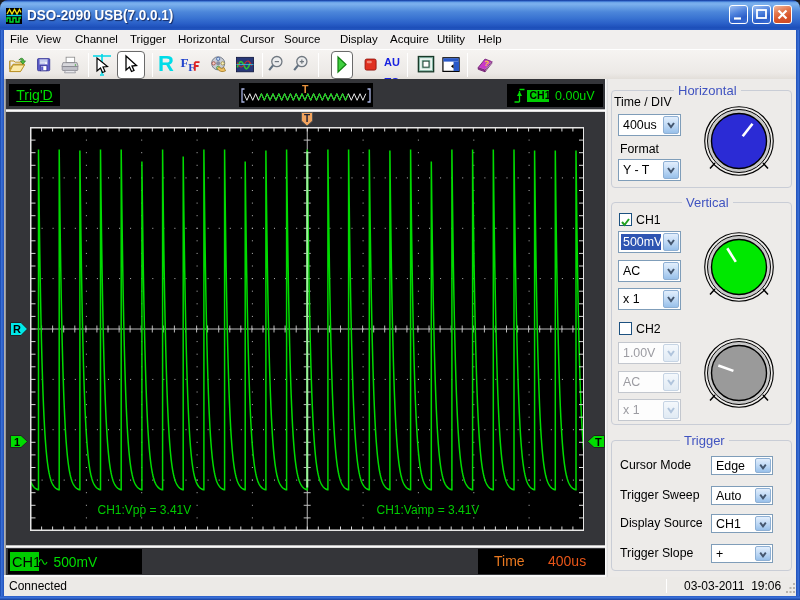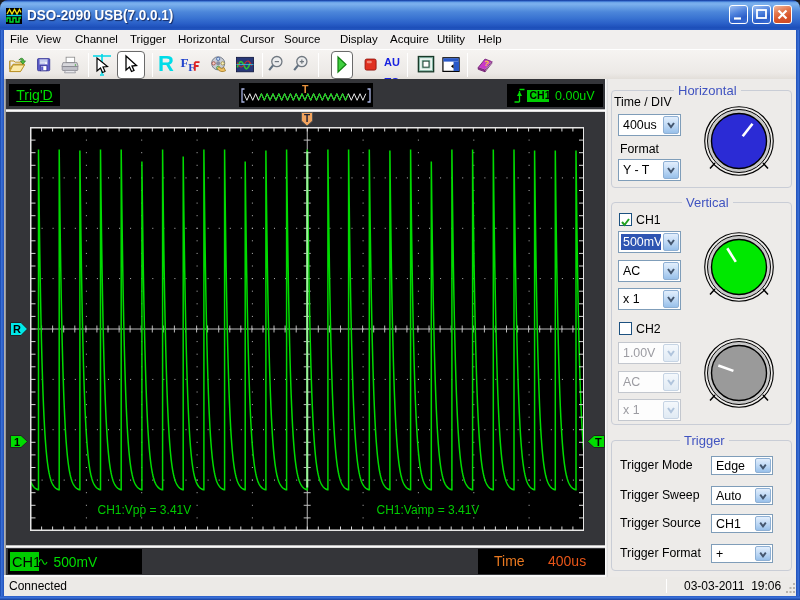--- a/index.html
+++ b/index.html
@@ -378,42 +378,42 @@
 <svg style="position:absolute;left:95px;top:258px" width="72" height="72" viewBox="0 0 72 72">
 <circle cx="36" cy="36" r="34.3" fill="none" stroke="#000" stroke-width="1.1"></circle>
 <circle cx="36" cy="36" r="31.5" fill="#c8c8c8" stroke="#000" stroke-width="1"></circle>
 <circle cx="36" cy="36" r="27.5" fill="#9a9a9a" stroke="#000" stroke-width="1.4"></circle>
 <path d="M30.4 33.9 L15.3 28.5" stroke="#fff" stroke-width="2.6"></path>
 <path d="M12 58 l-5 5.5 M60 58 l5 5.5" stroke="#000" stroke-width="1.5"></path>
 </svg>
 <div class="gbox" style="left:3px;top:361px;width:181px;height:131px">
       <span class="glabel" style="left:68px">Trigger</span>
     </div>
-<div class="flabel" style="left:12px;top:379px">Trigger Mode</div>
+<div class="flabel" style="left:12px;top:379px">Cursor Mode</div>
 <div class="combo" style="left:103px;top:377px;width:62px;height:19px">
       <span class="txt" style="top:2px">Edge</span>
       <span class="cbtn" style="height:15px"><svg width="14" height="14" viewBox="0 0 14 15">
           <path d="M4 6 l3 4 3 -4" fill="none" stroke="#44566e" stroke-width="2"></path>
         </svg></span>
     </div>
 <div class="flabel" style="left:12px;top:408.5px">Trigger Sweep</div>
 <div class="combo" style="left:103px;top:406.5px;width:62px;height:19px">
       <span class="txt" style="top:2px">Auto</span>
       <span class="cbtn" style="height:15px"><svg width="14" height="14" viewBox="0 0 14 15">
           <path d="M4 6 l3 4 3 -4" fill="none" stroke="#44566e" stroke-width="2"></path>
         </svg></span>
     </div>
-<div class="flabel" style="left:12px;top:437px">Trigger Source</div>
+<div class="flabel" style="left:12px;top:437px">Display Source</div>
 <div class="combo" style="left:103px;top:435px;width:62px;height:19px">
       <span class="txt" style="top:2px">CH1</span>
       <span class="cbtn" style="height:15px"><svg width="14" height="14" viewBox="0 0 14 15">
           <path d="M4 6 l3 4 3 -4" fill="none" stroke="#44566e" stroke-width="2"></path>
         </svg></span>
     </div>
-<div class="flabel" style="left:12px;top:466.5px">Trigger Format</div>
+<div class="flabel" style="left:12px;top:466.5px">Trigger Slope</div>
 <div class="combo" style="left:103px;top:464.5px;width:62px;height:19px">
       <span class="txt" style="top:2px">+</span>
       <span class="cbtn" style="height:15px"><svg width="14" height="14" viewBox="0 0 14 15">
           <path d="M4 6 l3 4 3 -4" fill="none" stroke="#44566e" stroke-width="2"></path>
         </svg></span>
     </div>
 </div>
 
 <div class="abs" style="left:0;top:30px;width:4px;height:566px;background:linear-gradient(90deg,#1644a8,#3a70d8 40%,#1f4fb8)"></div>
 <div class="abs" style="left:796px;top:30px;width:4px;height:566px;background:linear-gradient(90deg,#1f4fb8,#3a70d8 60%,#1644a8)"></div>

